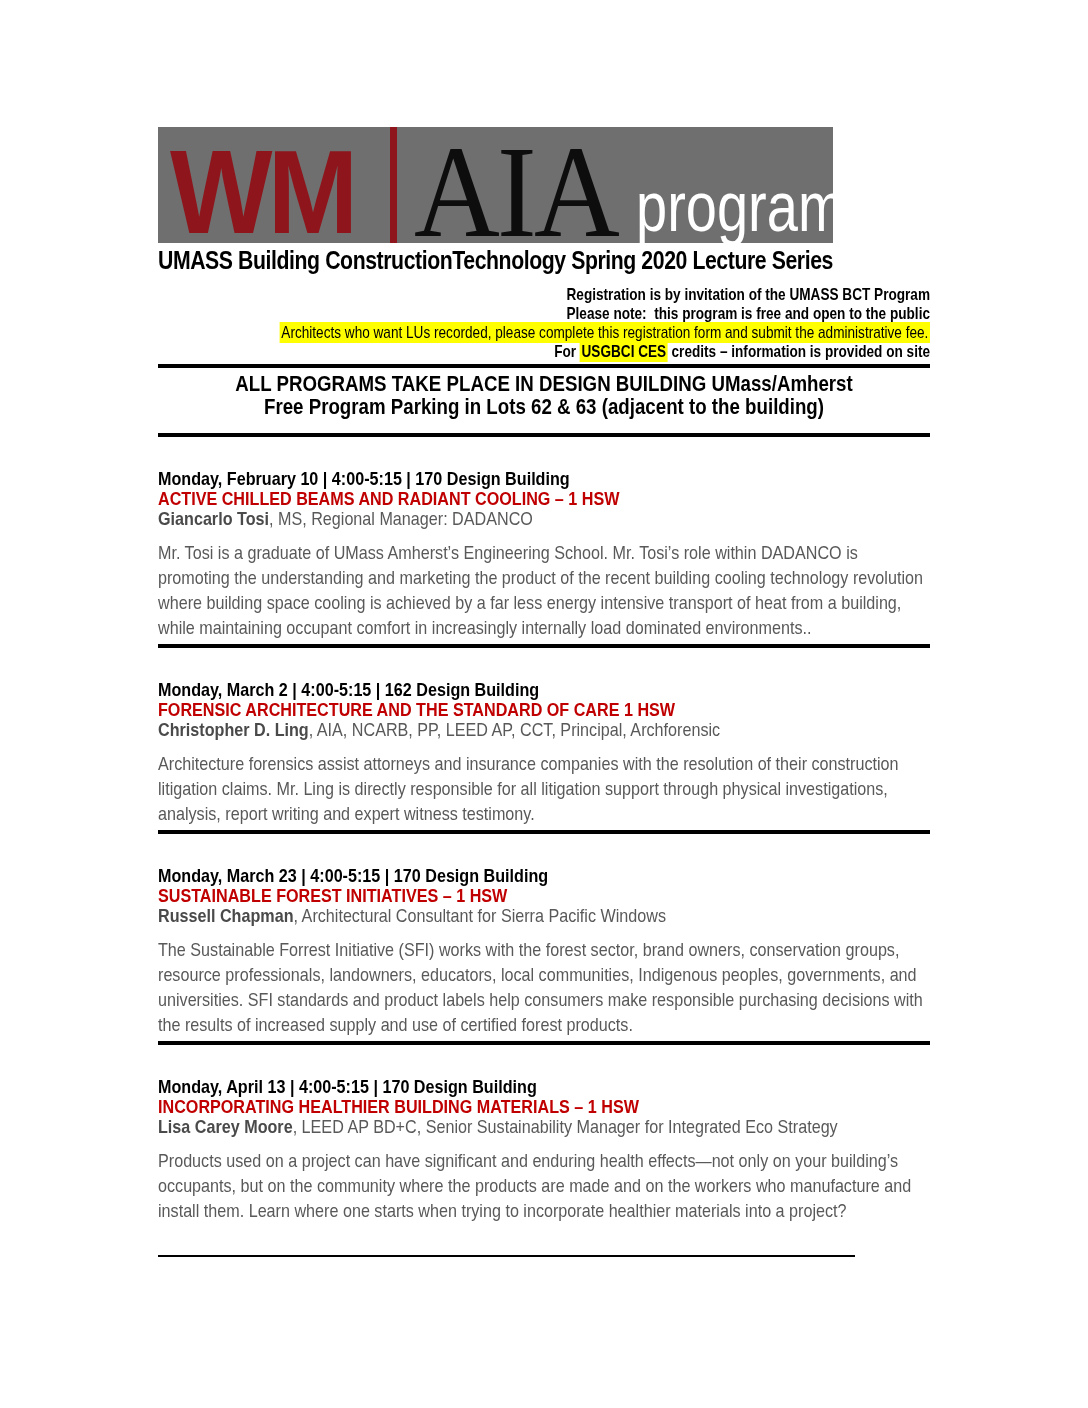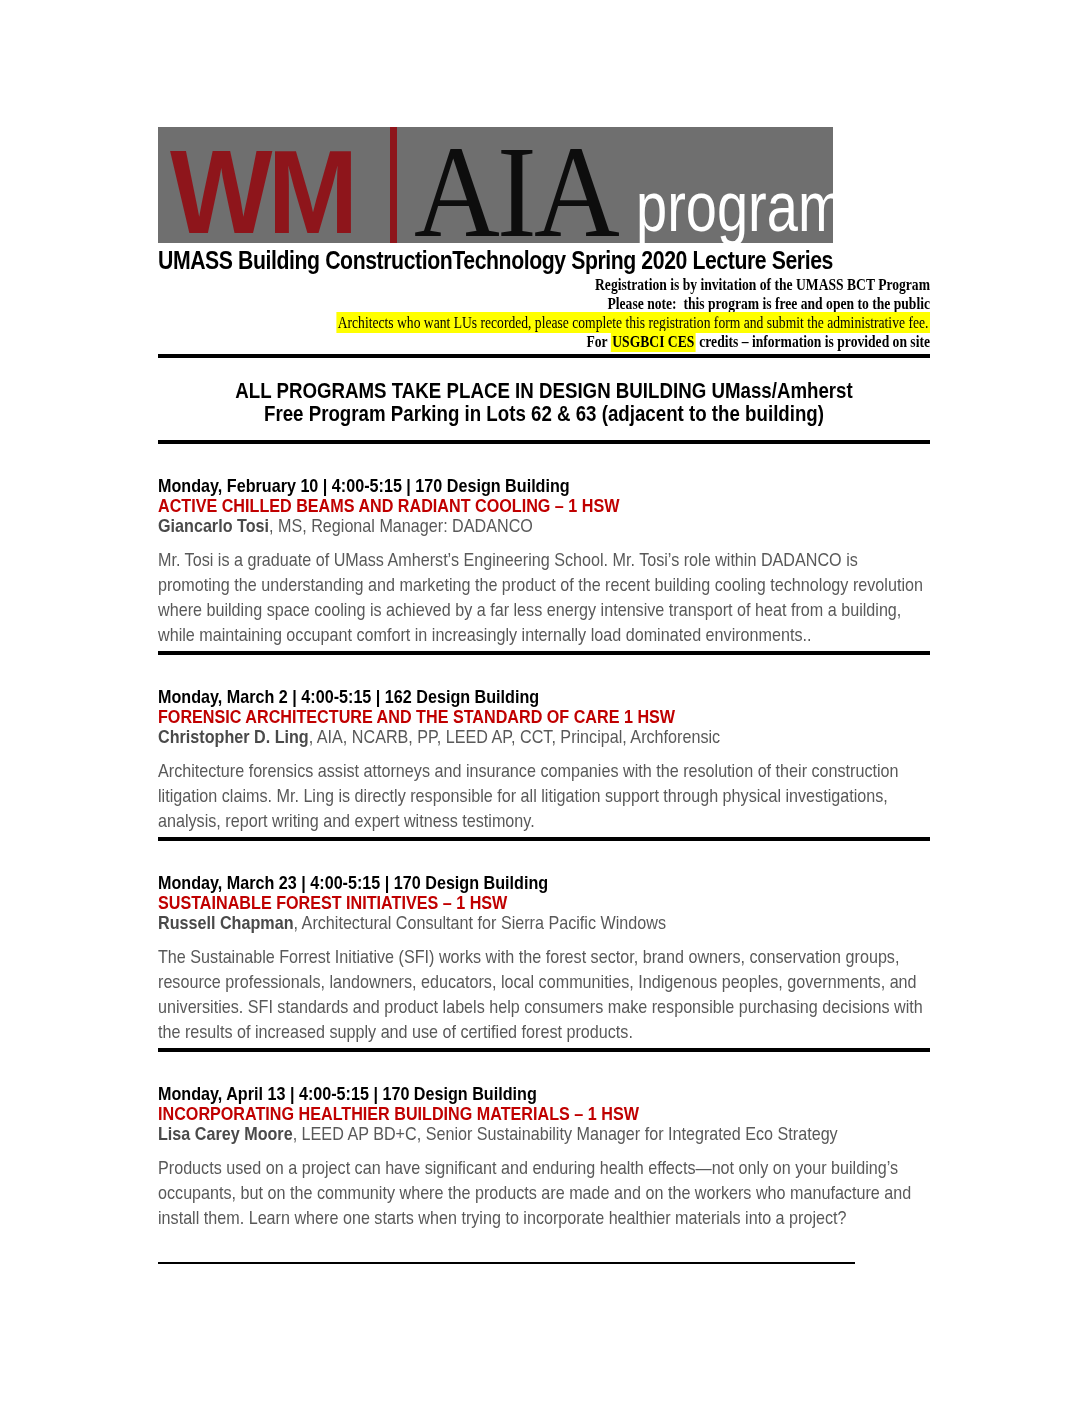--- a/index.html
+++ b/index.html
@@ -41,28 +41,28 @@
   
   .cxl { transform:scaleX(.85); transform-origin:0 0;   width:908px; }
   .cxc { transform:scaleX(.85); transform-origin:50% 0; width:908px; margin-left:-68px;  text-align:center; }
   .cxr { transform:scaleX(.8);  transform-origin:100% 0; width:965px; margin-left:-193px; text-align:right; }
 
   
   .doc-title {
     margin:4px 0 0 0; font-size:25px; line-height:26px; font-weight:bold;
     letter-spacing:-.5px; color:#000; white-space:nowrap;
   }
-  .rightlines { margin-top:2px;font-family:Liberation Serif, serif; }
+  .rightlines { margin-top:12px; }
   .rl { font-size:17px; font-weight:bold; line-height:19px; white-space:pre; color:#000; }
   .rl.regular { font-weight:normal; }
   .hl { background:var(--highlight_yellow,#ffff00); padding:1px 2px; }
 
   .rule { height:4px; background:var(--rule_black,#000); margin-top:3px; }
 
-  .notice { margin-top:21px; }
+  .notice { margin-top:4px; }
   .nl { font-size:22px; line-height:23px; font-weight:bold; color:#000; white-space:nowrap; }
   .rule.after-notice { margin-top:15px; }
 
   
   .lecture { margin-top:32px; }
   .dt  { font-size:19px; line-height:20px; font-weight:bold; color:#000; white-space:nowrap; }
   .lt  { font-size:19px; line-height:20px; font-weight:bold; color:var(--title_red,#c00000); white-space:nowrap; }
   .sp  { font-size:19px; line-height:20px; color:var(--body_gray,#595959); white-space:nowrap; }
   .sp b { color:#4a4a4a; }
   .desc{ margin:11px 0 0 0; font-size:19px; line-height:25px; color:var(--body_gray,#595959); }

